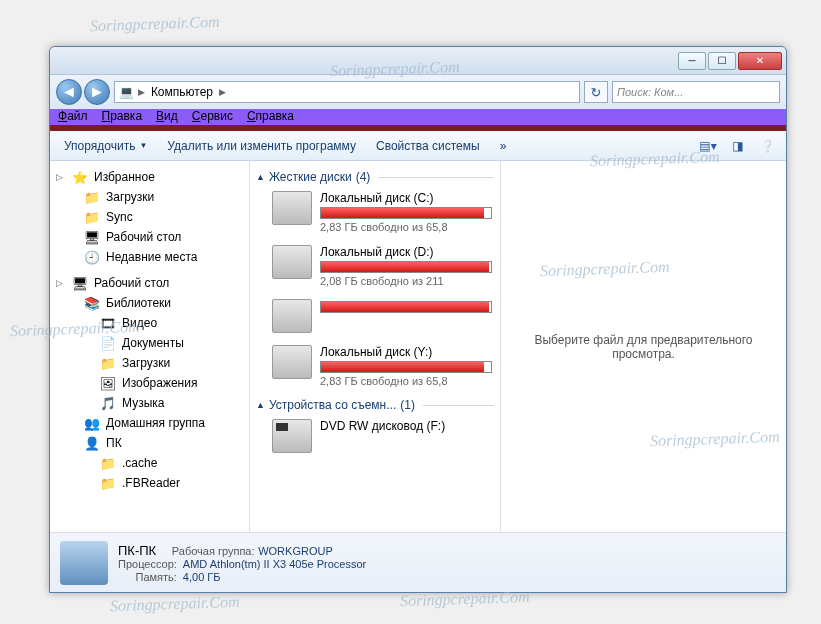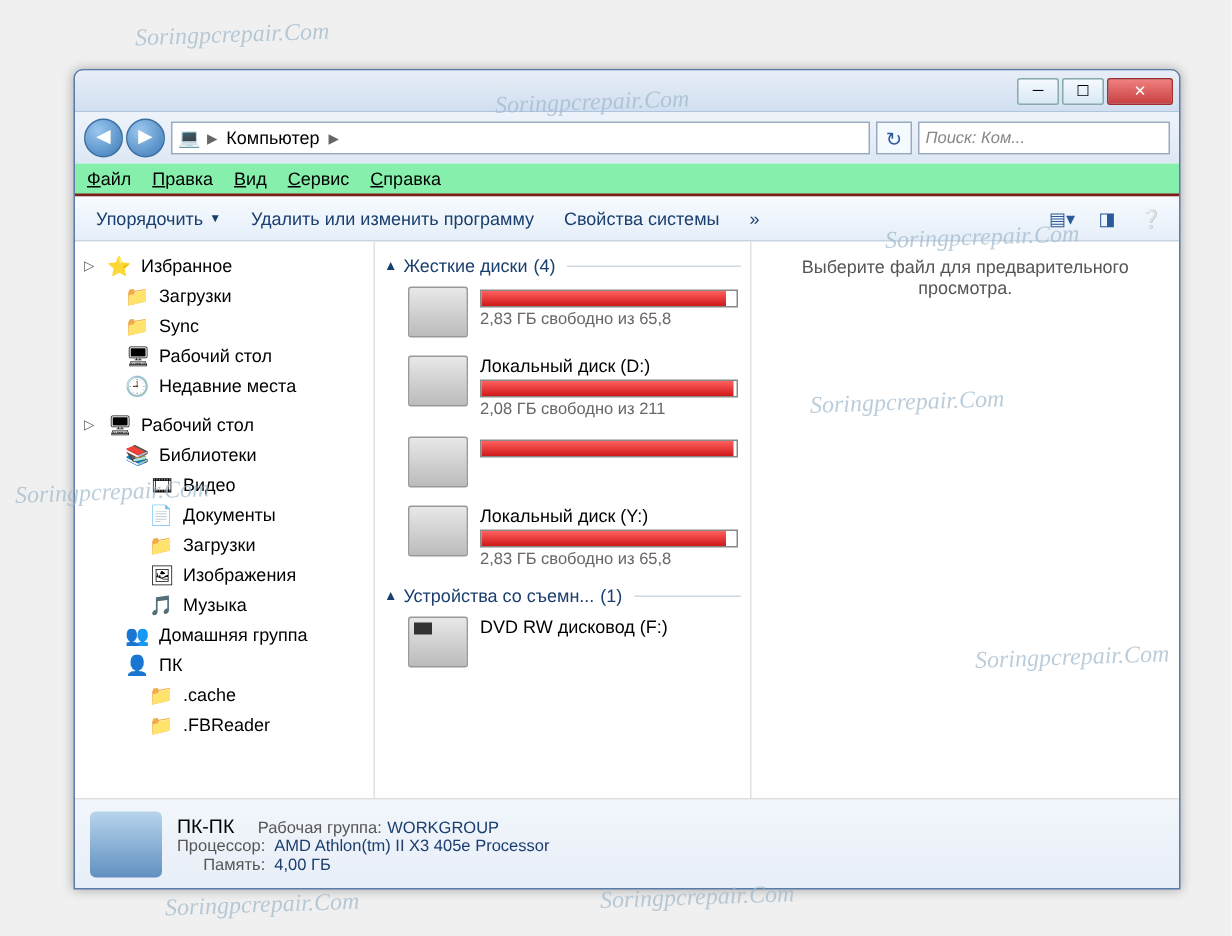--- a/index.html
+++ b/index.html
@@ -9,21 +9,21 @@
 .winbtn { width: 28px; height: 18px; margin-left: 2px; border: 1px solid #8aa; background: linear-gradient(#f5faff,#d8e8f5); border-radius: 2px; display: flex; align-items: center; justify-content: center; cursor: pointer; font-size: 10px; }
 .winbtn.close { background: linear-gradient(#f08080,#c94040); border-color: #a03030; color: #fff; width: 44px; }
 .addrbar { height: 34px; background: linear-gradient(#eef3fa,#dde8f5); display: flex; align-items: center; padding: 0 6px; gap: 4px; }
 .navbtns { display: flex; gap: 2px; }
 .navbtn { width: 26px; height: 26px; border-radius: 13px; background: radial-gradient(circle at 35% 30%, #9cc8ef, #3b79b7); border: 1px solid #3b6fa0; display: flex; align-items: center; justify-content: center; color: #fff; cursor: pointer; }
 .addrbox { flex: 1; height: 22px; border: 1px solid #98aac0; background: #fff; display: flex; align-items: center; padding: 0 4px; gap: 4px; font-size: 12px; }
 .addrbox .crumb { padding: 0 2px; cursor: pointer; }
 .addrbox .sep { color: #666; font-size: 9px; }
 .refreshbtn { width: 24px; height: 22px; border: 1px solid #98aac0; background: #f5faff; display: flex; align-items: center; justify-content: center; cursor: pointer; color: #2a5a9a; font-size: 13px; }
 .searchbox { width: 168px; height: 22px; border: 1px solid #98aac0; background: #fff; display: flex; align-items: center; padding: 0 4px; font-size: 11px; color: #888; font-style: italic; }
-.menubar { height: 22px; background: #86efac; display: flex; align-items: center; padding: 0 8px; gap: 14px; font-size: 12px; border-bottom: 2px solid #7f1d1d; }
+.menubar { height: 22px; background: #8b5cf6; display: flex; align-items: flex-start; padding: 0 8px; gap: 14px; font-size: 12px; border-bottom: 6px solid #7f1d1d; }
 .menubar span { text-decoration: underline; text-decoration-color: transparent; cursor: pointer; }
 .menubar span:first-letter { text-decoration: underline; }
 .toolbar { height: 30px; background: linear-gradient(#f7fbff,#e5eef8); border-bottom: 1px solid #c8d4e2; display: flex; align-items: center; padding: 0 6px; font-size: 12px; gap: 4px; }
 .toolitem { padding: 3px 8px; color: #1a3e6e; cursor: pointer; display: flex; align-items: center; gap: 4px; }
 .tool-right { margin-left: auto; display: flex; align-items: center; gap: 6px; }
 .tool-iconbtn { width: 24px; height: 22px; display: flex; align-items: center; justify-content: center; cursor: pointer; color: #2a5a9a; }
 .body { flex: 1; display: flex; overflow: hidden; }
 .nav { width: 200px; background: #fff; border-right: 1px solid #e0e0e0; overflow-y: auto; padding: 6px 0; font-size: 12px; }
 .navitem { display: flex; align-items: center; padding: 2px 4px 2px 18px; gap: 6px; cursor: pointer; white-space: nowrap; }
 .navitem.root { padding-left: 6px; margin-top: 6px; }
@@ -37,21 +37,21 @@
 .group-hdr .tri { font-size: 9px; }
 .group-hdr hr { flex: 1; border: none; border-top: 1px solid #d0d8e4; margin-left: 4px; }
 .drive { display: flex; gap: 8px; padding: 4px 4px 8px 18px; }
 .drive-ico { width: 40px; height: 34px; background: linear-gradient(#e8e8e8,#bbb); border: 1px solid #999; border-radius: 2px; position: relative; }
 .drive-ico.dvd::after { content:""; position:absolute; left:3px; top:3px; width:12px; height:8px; background:#333; color:#fff; font-size:6px; }
 .drive-info { flex: 1; }
 .drive-name { color: #000; }
 .drive-bar { height: 12px; border: 1px solid #888; background: #fff; margin: 2px 0; position: relative; }
 .drive-fill { height: 100%; background: linear-gradient(#ff6060,#d01818); }
 .drive-free { color: #666; font-size: 11px; }
-.preview { flex: 1; border-left: 1px solid #e0e0e0; display: flex; justify-content: center; font-size: 12px; color: #555; padding: 10px; text-align: center; }
+.preview { flex: 1; border-left: 1px solid #e0e0e0; display: flex; align-items: center; justify-content: center; font-size: 12px; color: #555; padding: 10px; text-align: center; }
 .details { height: 60px; border-top: 1px solid #ddd; background: linear-gradient(#f2f6fc,#e8eef7); display: flex; align-items: center; padding: 4px 10px; gap: 10px; font-size: 11px; }
 .details-ico { width: 48px; height: 44px; background: linear-gradient(#b8d4ec,#6090c0); border-radius: 4px; }
 .details-grid { display: grid; grid-template-columns: auto auto; column-gap: 6px; row-gap: 1px; }
 .details-grid .k { color: #555; text-align: right; }
 .details-grid .v { color: #1a3e6e; }
 .details-title { font-size: 13px; color: #000; }
 .wm { position: absolute; color: #9fb8cb; font-style: italic; font-family: cursive; font-size: 16px; opacity: .7; pointer-events: none; transform: rotate(-2deg); }
 </style>
 </head>
 <body>
@@ -180,20 +180,21 @@
         <div class="group-hdr">
           <span class="tri">▲</span>
           <span>Жесткие диски</span>
           <span>(4)</span>
           <hr>
         </div>
         <div id="drives">
             <div class="drive">
               <div class="drive-ico"></div>
               <div class="drive-info">
+                <div class="drive-name">Локальный диск (C:)</div>
                 <div class="drive-bar">
                   <div class="drive-fill" style="width:96%"></div>
                 </div>
                 <div class="drive-free">2,83 ГБ свободно из 65,8</div>
               </div>
             </div>
             <div class="drive">
               <div class="drive-ico"></div>
               <div class="drive-info">
                 <div class="drive-name">Локальный диск (D:)</div>

